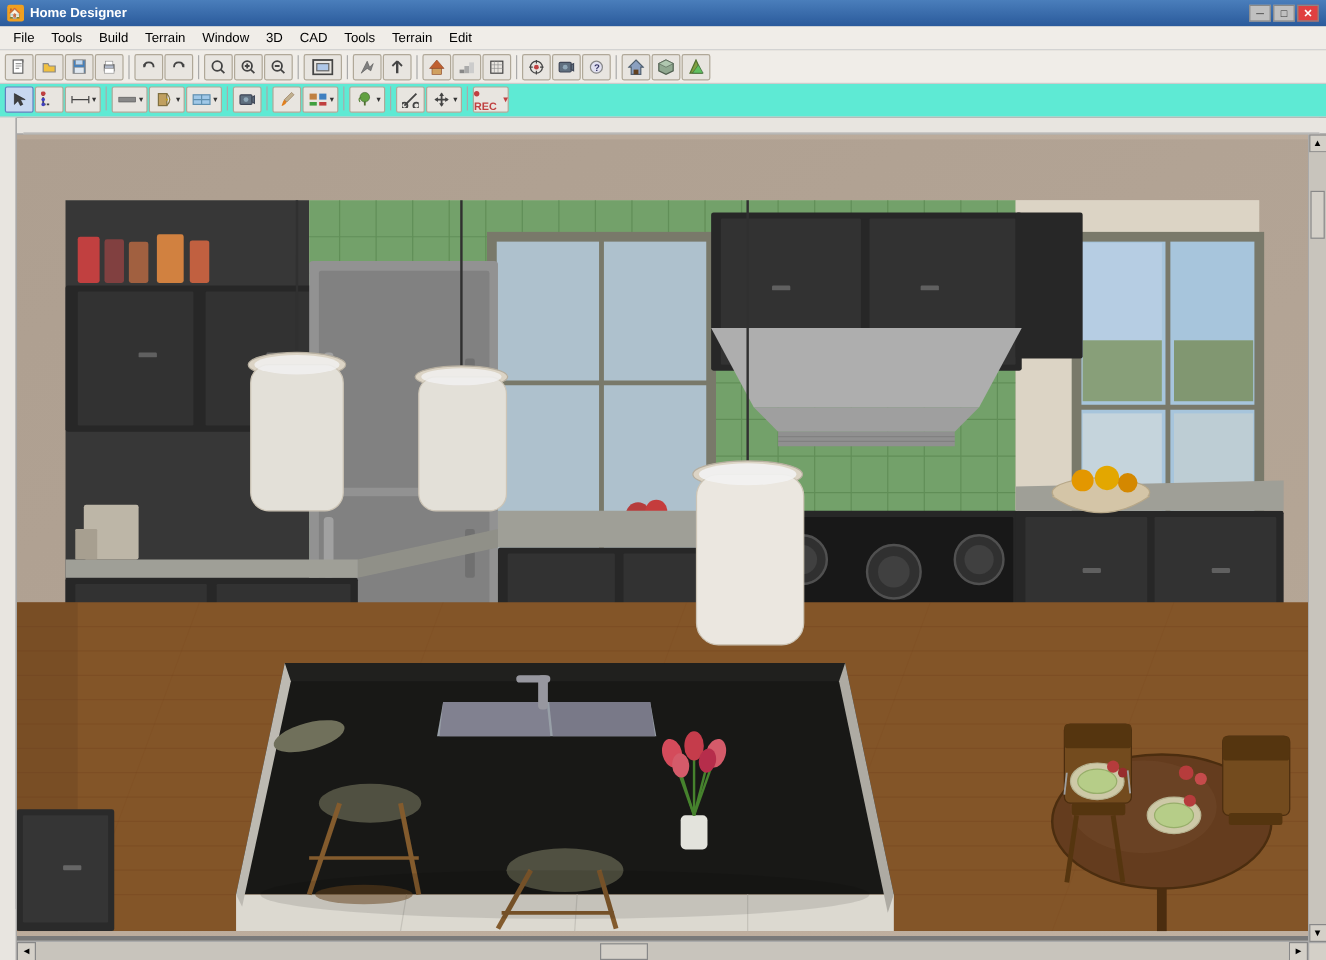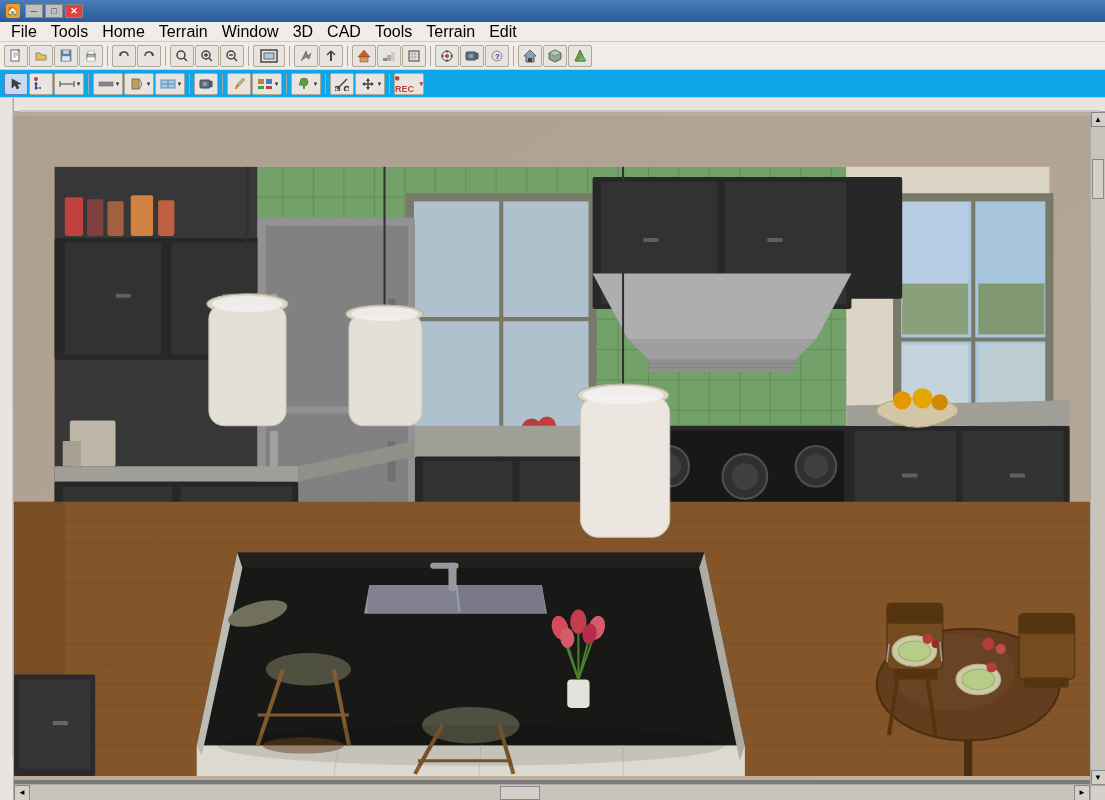--- a/index.html
+++ b/index.html
@@ -61,41 +61,41 @@
     #menu-bar {
       background: #f0ede8;
       height: 20px;
       display: flex;
       align-items: center;
       padding: 0 4px;
       border-bottom: 1px solid #ccc;
     }
     .menu-item {
       padding: 2px 7px;
-      font-size: 16px;
+      font-size: 11px;
       color: #000;
       cursor: pointer;
     }
 
     
     #toolbar1 {
       background: #f0ede8;
       height: 28px;
       display: flex;
       align-items: center;
       padding: 2px 4px;
       border-bottom: 1px solid #ccc;
       gap: 1px;
     }
     
     #toolbar2 {
-      background: #0ea5e9;
+      background: #5eead4;
       height: 28px;
       display: flex;
-      align-items: center;
+      align-items: flex-start;
       padding: 2px 4px;
       border-bottom: 1px solid #ccc;
       gap: 1px;
     }
 
     .tb-btn {
       width: 24px;
       height: 22px;
       background: #e8e5e0;
       border: 1px solid #b0a898;
@@ -273,31 +273,32 @@
     #kitchen-svg {
       width: 100%;
       height: 100%;
     }
   </style>
 </head>
 <body>
 
 <div id="title-bar">
   <div class="title-icon">🏠</div>
+  <span class="title-text">Home Designer</span>
   <div class="win-controls">
     <div class="win-btn">─</div>
     <div class="win-btn">□</div>
     <div class="win-btn close">✕</div>
   </div>
 </div>
 
 <div id="menu-bar">
   <div class="menu-item">File</div>
   <div class="menu-item">Tools</div>
-  <div class="menu-item">Home</div>
+  <div class="menu-item">Build</div>
   <div class="menu-item">Terrain</div>
   <div class="menu-item">Window</div>
   <div class="menu-item">3D</div>
   <div class="menu-item">CAD</div>
   <div class="menu-item">Tools</div>
   <div class="menu-item">Terrain</div>
   <div class="menu-item">Edit</div>
 </div>
 
 <div id="toolbar1">

